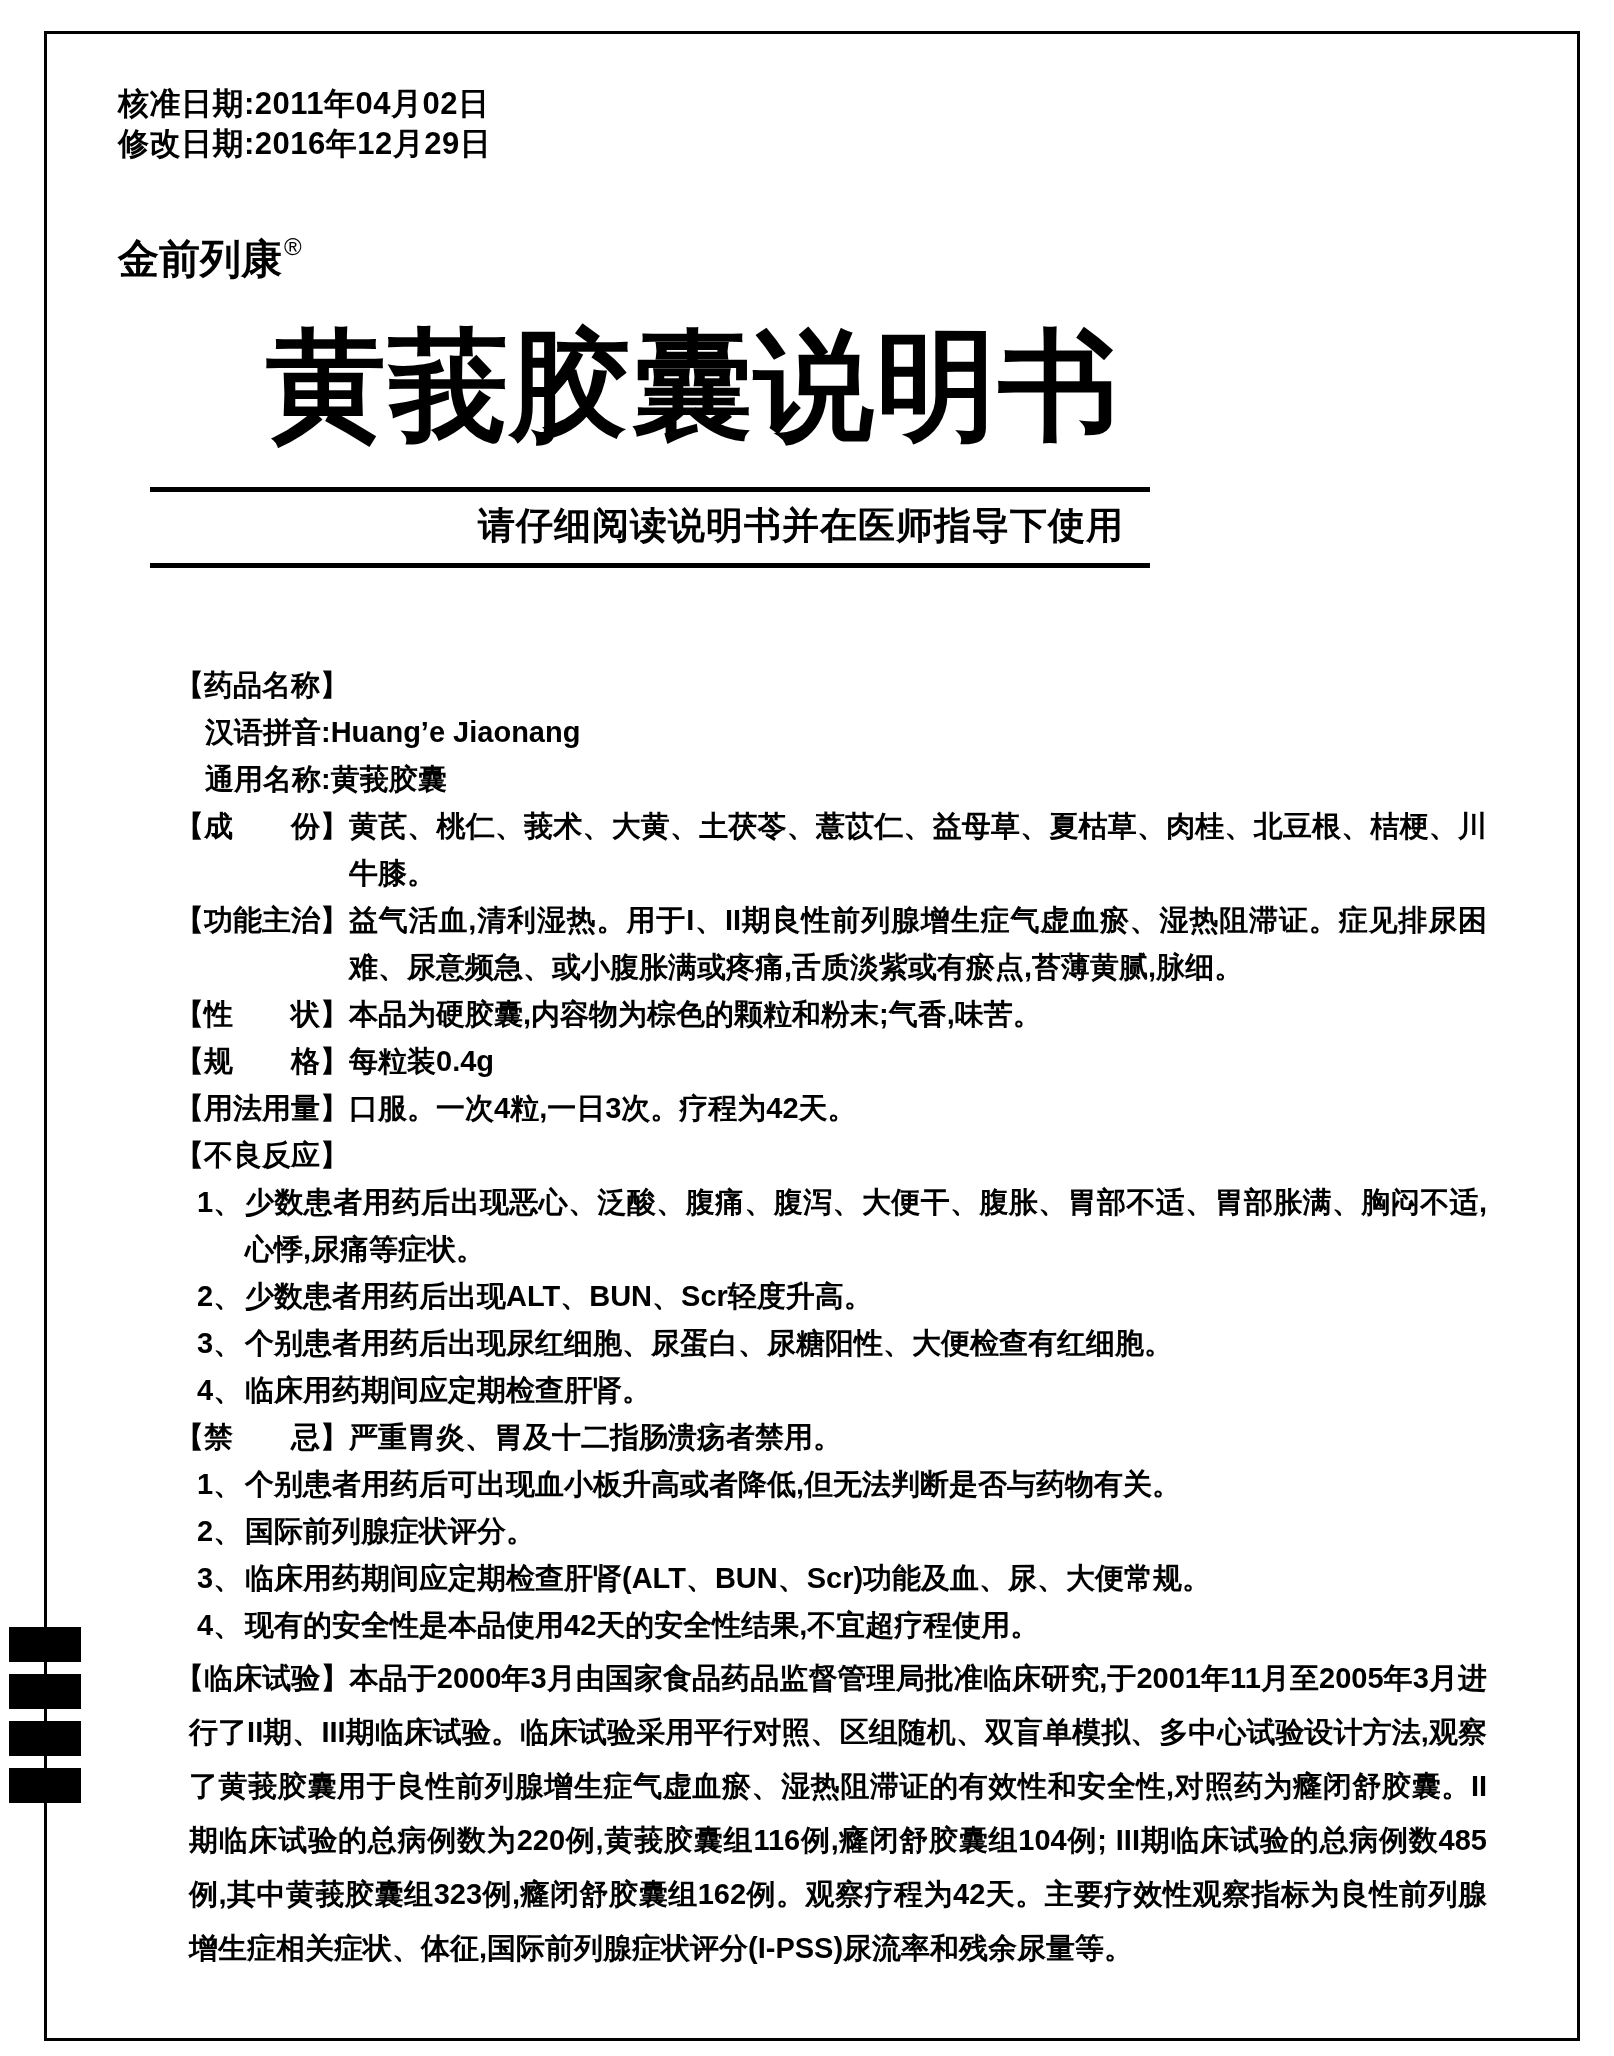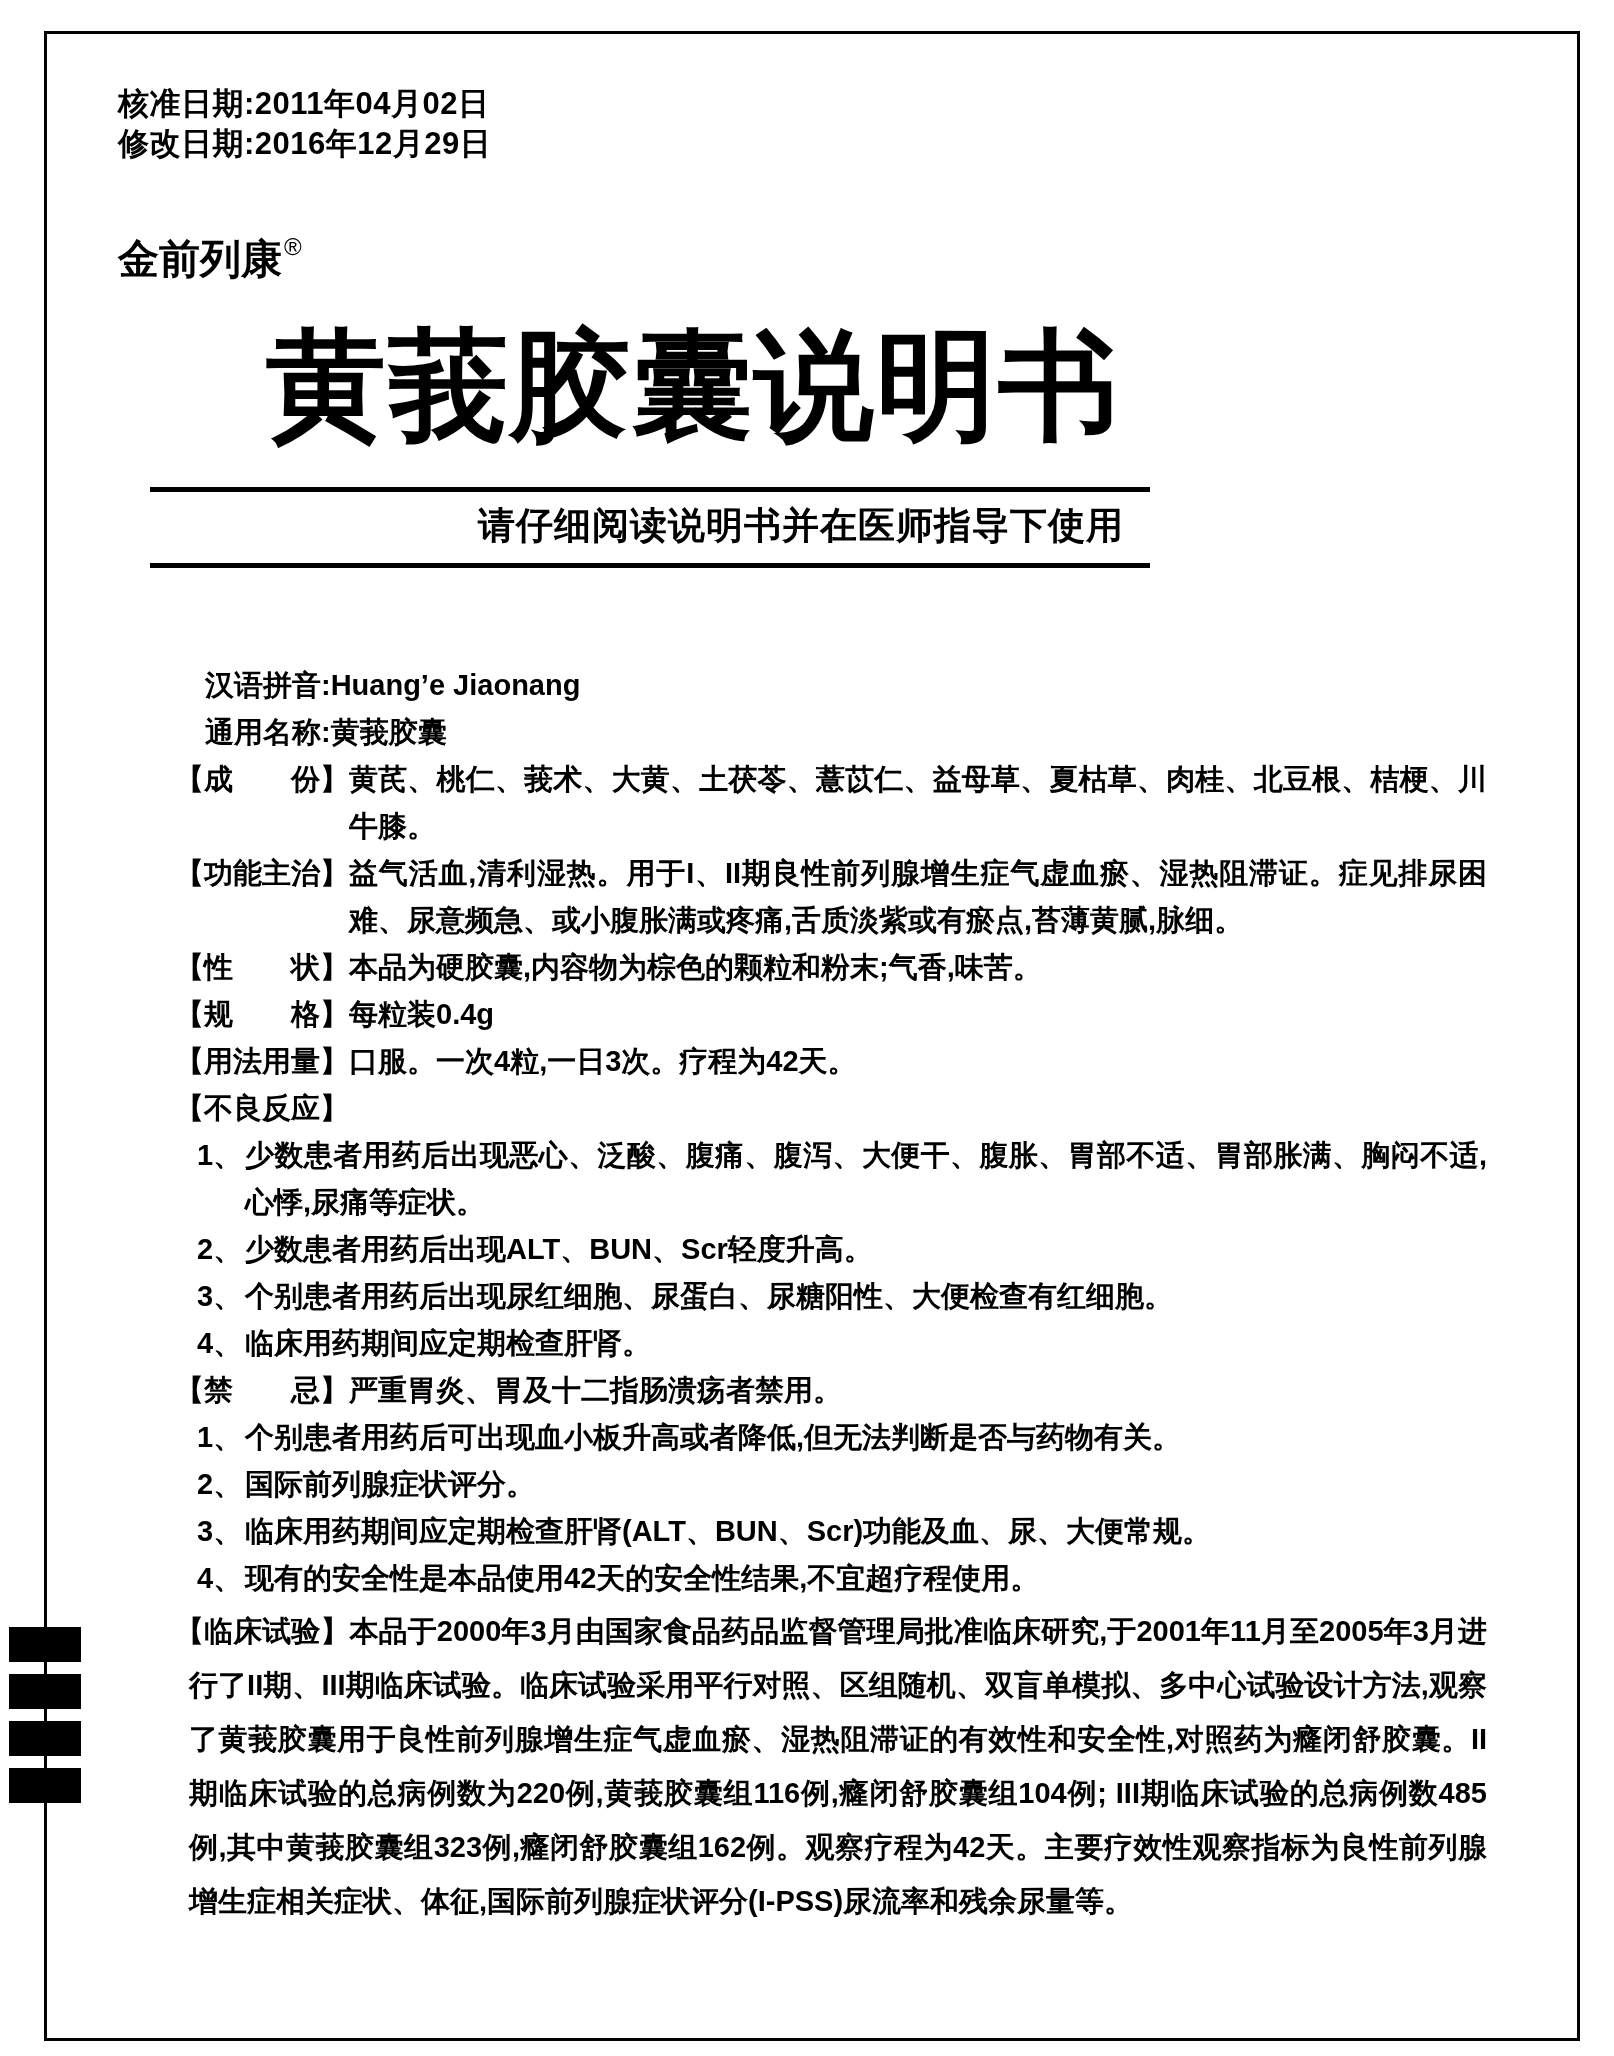--- a/index.html
+++ b/index.html
@@ -82,20 +82,21 @@
 </div>
 
 <div class="doc-title">黄莪胶囊说明书</div>
 
 <div class="rule r1"></div>
 <div class="subtitle">请仔细阅读说明书并在医师指导下使用</div>
 <div class="rule r2"></div>
 
 <div class="body-text">
 
+  <div class="sec-head">【药品名称】</div>
   <div class="sub-line">汉语拼音:Huang’e Jiaonang</div>
   <div class="sub-line">通用名称:黄莪胶囊</div>
 
   <div class="sec">
     <span class="sec-label">【成　　份】</span>
     <span class="sec-text">黄芪、桃仁、莪术、大黄、土茯苓、薏苡仁、益母草、夏枯草、肉桂、北豆根、桔梗、川牛膝。</span>
   </div>
 
   <div class="sec">
     <span class="sec-label">【功能主治】</span>

